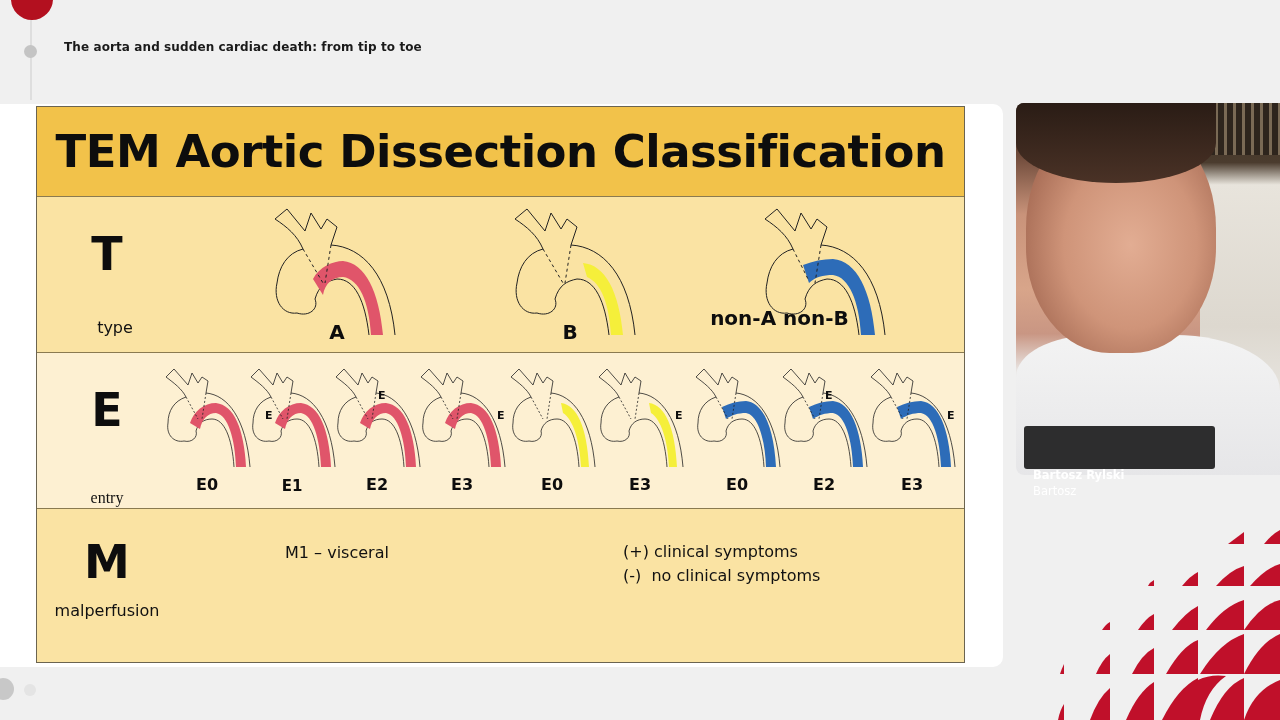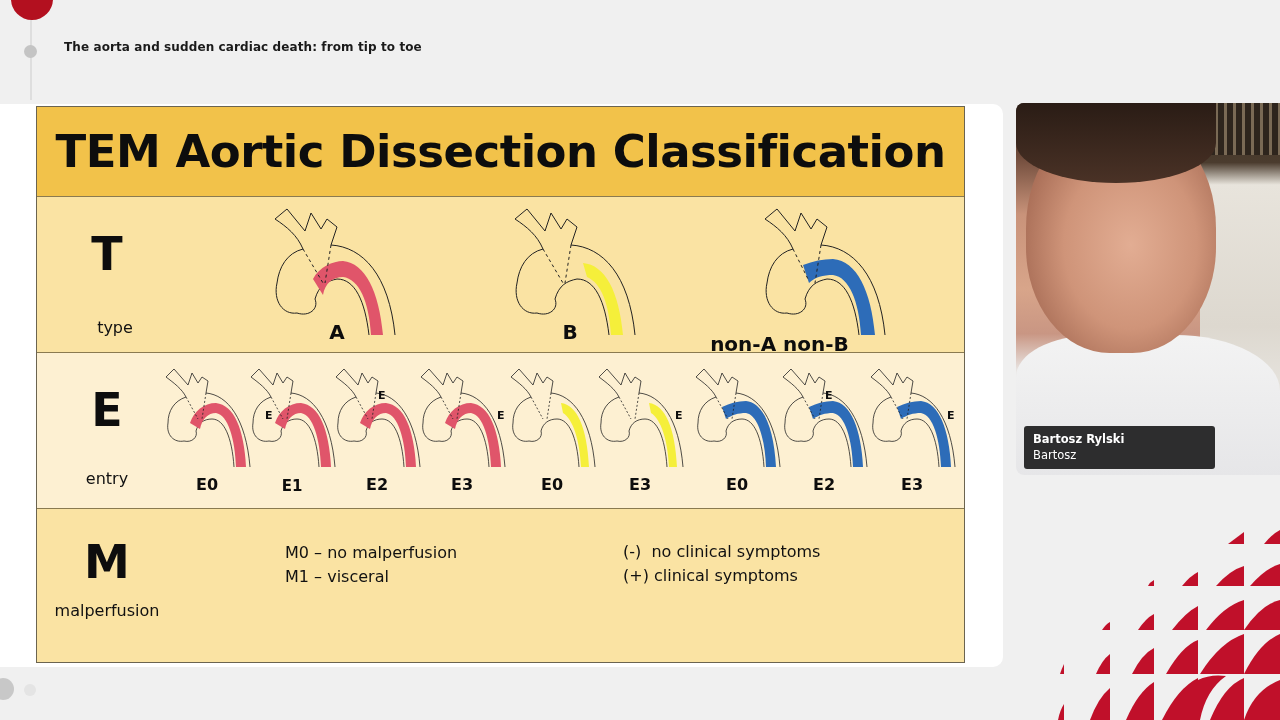--- a/index.html
+++ b/index.html
@@ -108,21 +108,21 @@
       position: absolute; left: 0; top: 232px; width: 264px; height: 140px;
       background: linear-gradient(180deg, #f3f3f3, #e6e6e8);
       border-radius: 30% 40% 0 0;
     }
     .name-tag {
       position: absolute; left: 1024px; top: 426px; width: 191px; height: 43px;
       background: rgba(24,24,26,0.9); border-radius: 3px;
       padding: 5px 9px;
     }
     .name-tag .name {
-      font-family: "DejaVu Sans", sans-serif; font-weight: bold; color: #fff; font-size: 11.5px; line-height: 16px;
+      font-family: "DejaVu Sans", sans-serif; font-weight: bold; color: #fff; font-size: 11.5px; line-height: 16px; margin-top: 36px;
     }
     .name-tag .country {
       font-family: "DejaVu Sans", sans-serif; color: #fff; font-size: 11.5px; line-height: 16px;
     }
 
     
     .pattern { position: absolute; left: 1040px; top: 520px; width: 240px; height: 200px; }
 
     
     .bottom-dot-big {
@@ -176,26 +176,26 @@
 
       <div class="aorta" style="left:720px; top:8px;">
         <svg width="140" height="132" viewBox="0 0 140 132">
           <path d="M8 14 L20 4 L38 26 L44 8 L54 24 L60 14 L70 22 L64 40 C96 42 122 70 128 130" fill="none" stroke="#222" stroke-width="1"></path>
           <path d="M8 14 C20 22 30 30 36 44 C20 48 12 62 10 78 C6 96 16 110 30 108 C42 112 52 104 48 94 C52 80 60 76 70 74 C88 74 98 96 102 130" fill="none" stroke="#222" stroke-width="1"></path>
           <path d="M46 60 C56 56 66 54 76 54 C100 56 114 86 118 130 L104 130 C102 96 92 72 76 70 C66 70 58 72 52 78 Z" fill="#2d6cb8"></path>
           <path d="M36 44 L52 76" stroke="#222" stroke-dasharray="3,3" stroke-width="1"></path>
           <path d="M64 40 L58 78" stroke="#222" stroke-dasharray="3,3" stroke-width="1"></path>
         </svg>
       </div>
-      <div class="fig-label" style="left:670px; top:135px; width:145px; font-size:20px;">non-A non-B</div>
+      <div class="fig-label" style="left:670px; top:109px; width:145px; font-size:20px;">non-A non-B</div>
     </div>
 
     <div class="row row-e">
       <div class="row-letter" style="top:30px;">E</div>
-      <div class="row-sub" style="top:116px;">entry</div>
+      <div class="row-sub" style="top:136px;font-family:Liberation Serif, serif;">entry</div>
 
       <div id="entry-figures">
           <div class="aorta" style="left: 125px; top: 14px;">
             <svg width="92" height="104" viewBox="0 0 92 104">
               <path d="M4 10 L12 2 L26 18 L30 6 L36 16 L40 10 L46 14 L44 26 C66 28 84 52 88 100" fill="none" stroke="#222" stroke-width="0.8"></path>
               <path d="M4 10 C12 16 20 22 24 30 C12 34 6 44 6 56 C4 68 12 76 22 74 C30 76 36 70 34 64 C36 56 42 52 50 52 C62 52 70 70 72 100" fill="none" stroke="#222" stroke-width="0.8"></path>
               <path d="M28 56 C32 44 42 36 54 36 C72 38 82 62 84 100 L74 100 C73 72 66 48 54 46 C46 46 40 52 38 62 Z" fill="#e0556a"></path>
               <path d="M24 30 L36 52" stroke="#222" stroke-dasharray="2,2" stroke-width="0.8"></path>
               <path d="M44 26 L40 52" stroke="#222" stroke-dasharray="2,2" stroke-width="0.8"></path>
             </svg>
@@ -288,26 +288,25 @@
           <div class="fig-label" style="left: 910px; top: 56px; font-size: 11px;">E</div>
           <div class="fig-label" style="left: 850px; top: 122px; width: 50px; font-size: 16px;">E3</div>
         </div>
     </div>
 
     <div class="row row-m">
       <div class="row-letter" style="top:26px;">M</div>
       <div class="row-sub" style="top:92px;">malperfusion</div>
 
       <div class="m-list">
-        <div>M0 – no malperfusion</div>
         <div>M1 – visceral</div>
       </div>
       <div class="s-list">
+        <div>(+) clinical symptoms</div>
         <div style="white-space:pre;">(-)  no clinical symptoms</div>
-        <div>(+) clinical symptoms</div>
       </div>
     </div>
   </div>
 
   <div class="video">
     <div class="video-wall"></div>
     <div class="video-shelf"></div>
     <div class="video-shirt"></div>
     <div class="video-head"></div>
     <div class="video-hair"></div>

